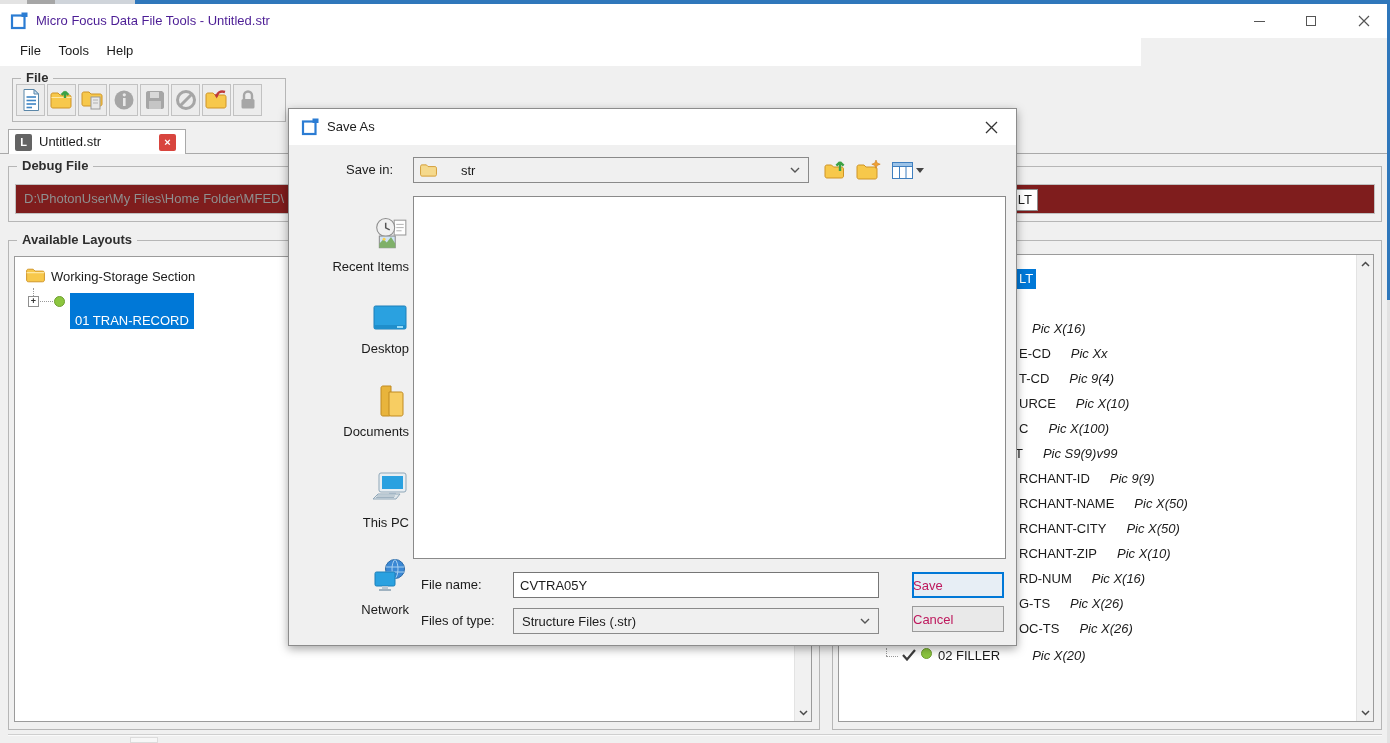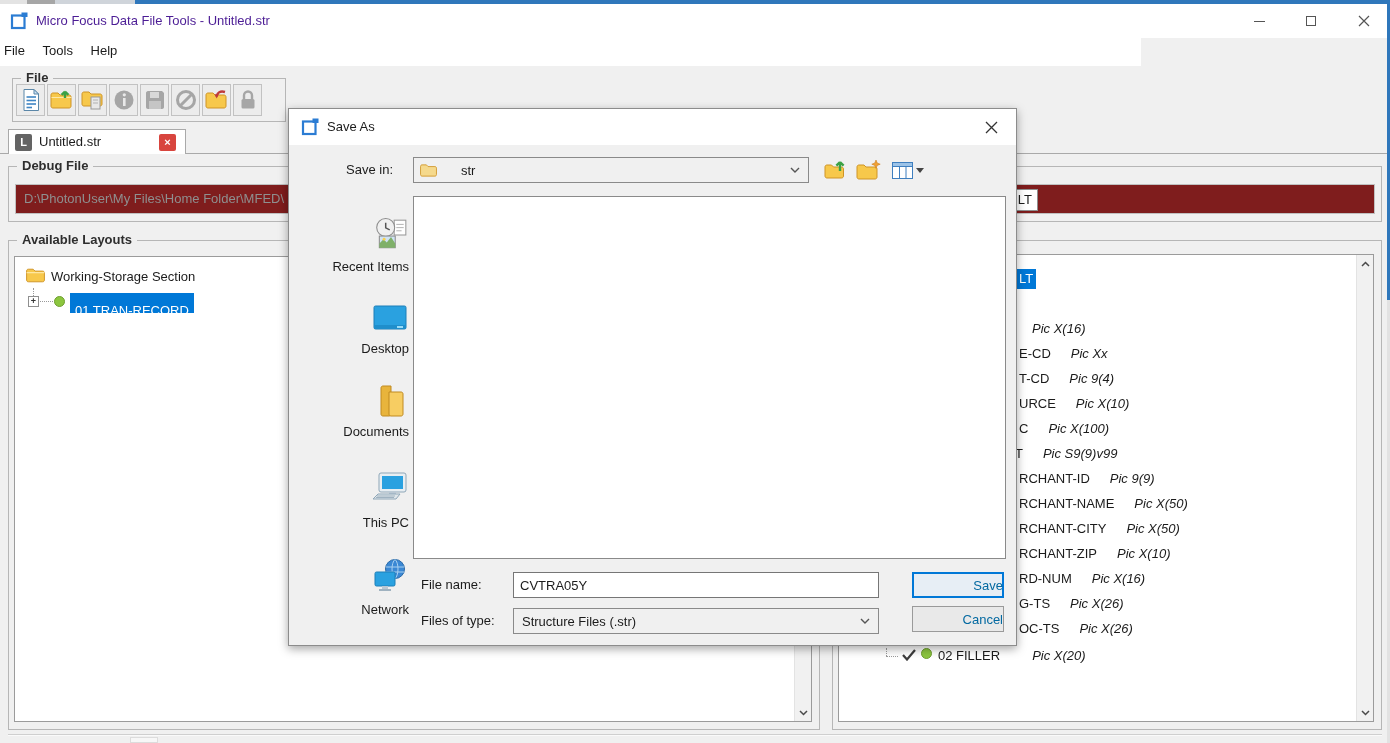--- a/index.html
+++ b/index.html
@@ -15,21 +15,21 @@
 .tbtn{position:absolute;width:29px;height:32px;background:#ececec;border:1px solid #c2c2c2;display:flex;align-items:center;justify-content:center}
 .menu-item{display:inline-block;padding:5px 0;margin-right:14px;color:#1b1b1b}
 .row{position:absolute;white-space:nowrap;line-height:18px}
 .fname{margin-right:20px}
 .fpic{font-style:italic}
 .noname .fpic{margin-left:13px}
 .sel{background:#0078d7;color:#fff}
 .combo{position:absolute;background:#f0f0f0;border:1px solid #8a8a8a;display:flex;align-items:center}
 .place{position:absolute;width:108px;text-align:right;color:#1b1b1b}
 .place .plabel{display:block;margin-top:3px}
-.dlg-btn{position:absolute;width:92px;height:26px;background:#e9e9e9;border:1px solid #9a9a9a;display:flex;align-items:center;justify-content:flex-end;color:#0369a1}
+.dlg-btn{position:absolute;width:92px;height:26px;background:#e9e9e9;border:1px solid #9a9a9a;display:flex;align-items:center;justify-content:flex-start;color:#be185d}
 .dlg-btn.default{border:1px solid #0078d7;box-shadow:inset 0 0 0 1px #0078d7;background:#e7eef5}
 .dotted-h{position:absolute;border-top:1px dotted #9a9a9a}
 .dotted-v{position:absolute;border-left:1px dotted #9a9a9a}
 .greendot{position:absolute;width:11px;height:11px;border-radius:50%;background:#8cc63f;border:1px solid #6f9f2f}
 .plusbox{position:absolute;width:11px;height:11px;background:#fff;border:1px solid #8f8f8f;font-size:9px;line-height:9px;text-align:center;color:#333;font-weight:bold}
 </style>
 </head>
 <body>
 
 <div class="abs" style="left:0;top:0;width:27px;height:4px;background:#e3e3e3"></div>
@@ -53,21 +53,21 @@
   <div class="abs" style="left:1289px;top:0;width:44px;height:34px;display:flex;align-items:center;justify-content:center">
       <span style="width:10px;height:10px;border:1px solid #555"></span>
     </div>
   <div class="abs" style="left:1341px;top:0;width:46px;height:34px;display:flex;align-items:center;justify-content:center">
       <svg width="12" height="12" viewBox="0 0 12 12">
         <path d="M1 1 L11 11 M11 1 L1 11" stroke="#555" stroke-width="1.2"></path>
       </svg>
     </div>
 </div>
 
-<div class="abs" style="left:0;top:38px;width:1141px;height:28px;background:#fff;padding-left:4px">
+<div class="abs" style="left:0;top:38px;width:1141px;height:28px;background:#fff;padding-left:20px">
   <span class="menu-item">File</span>
   <span class="menu-item">Tools</span>
   <span class="menu-item">Help</span>
 </div>
 
 <div class="gb" style="left:12px;top:78px;width:274px;height:44px">
   <span class="gb-label">File</span>
 </div>
 <div class="tbtn" style="left:16px;top:84px">
   <svg width="20" height="24" viewBox="0 0 20 24">
@@ -169,21 +169,21 @@
   <svg width="19" height="15" viewBox="0 0 16 12">
       <path d="M.5 2.2 C.5 1.3 1.1.7 2 .7 h4 l1.6 1.6 H14 c.9 0 1.5.6 1.5 1.5 v6 c0 .9-.6 1.5-1.5 1.5 H2 c-.9 0-1.5-.6-1.5-1.5 z" fill="#f7c84b" stroke="#cf9426" stroke-width="0.8"></path>
       <path d="M.5 3.6 h15" stroke="#fde9a8"></path>
     </svg>
 </span>
 <span class="abs nowrap" style="left:51px;top:269px">Working-Storage Section</span>
 <div class="dotted-v" style="left:33px;top:288px;height:8px"></div>
 <div class="plusbox" style="left:28px;top:296px">+</div>
 <div class="dotted-h" style="left:40px;top:301px;width:13px"></div>
 <div class="greendot" style="left:54px;top:296px"></div>
-<div class="abs sel nowrap" style="left:70px;top:293px;height:20px;line-height:20px;padding:8px 5px">
+<div class="abs sel nowrap" style="left:70px;top:293px;height:20px;line-height:20px;padding:18px 5px">
   <span>01 TRAN-RECORD</span>
 </div>
 
 <div class="gb" style="left:832px;top:240px;width:550px;height:490px"></div>
 <div class="white-box" style="left:838px;top:254px;width:536px;height:468px">
   <div class="sb-track" style="right:0;top:0;width:17px;height:100%">
     <div class="sb-btn" style="top:0;left:0">
         <svg width="9" height="6" viewBox="0 0 9 6">
           <path d="M1 5 L4.5 1.5 L8 5" stroke="#4a4a4a" stroke-width="1.5" fill="none"></path>
         </svg>

